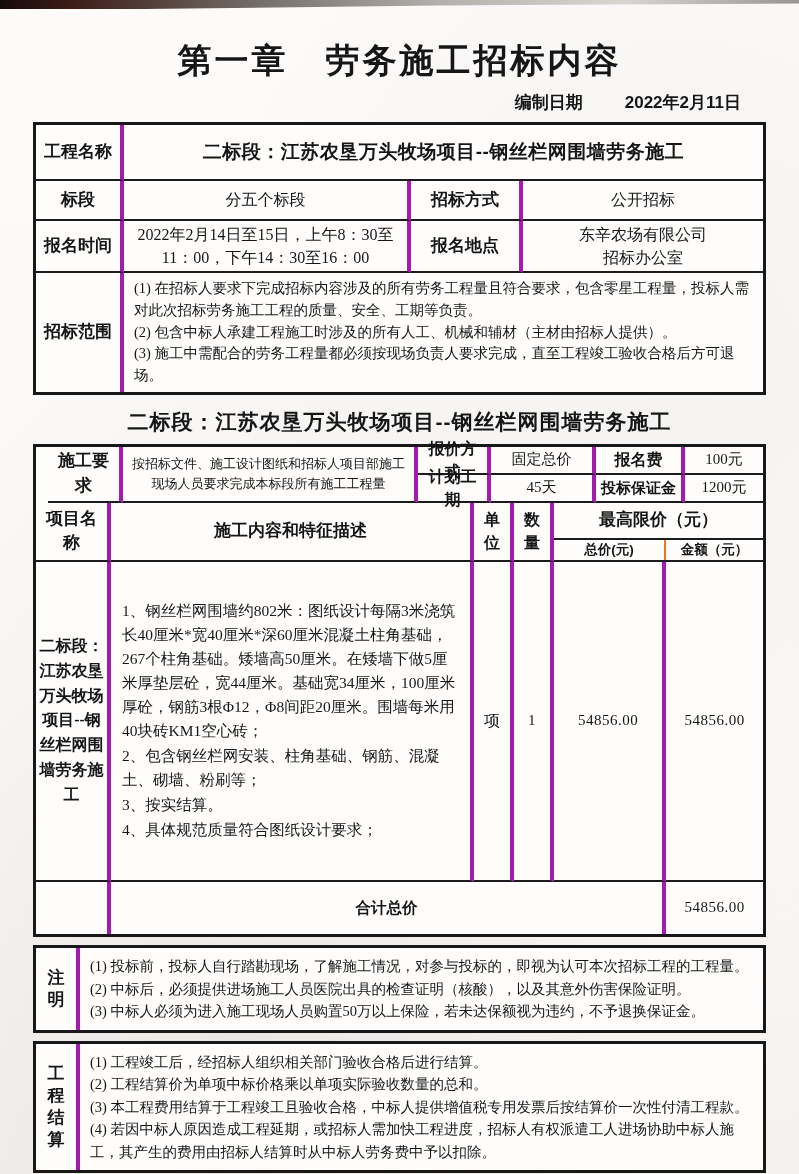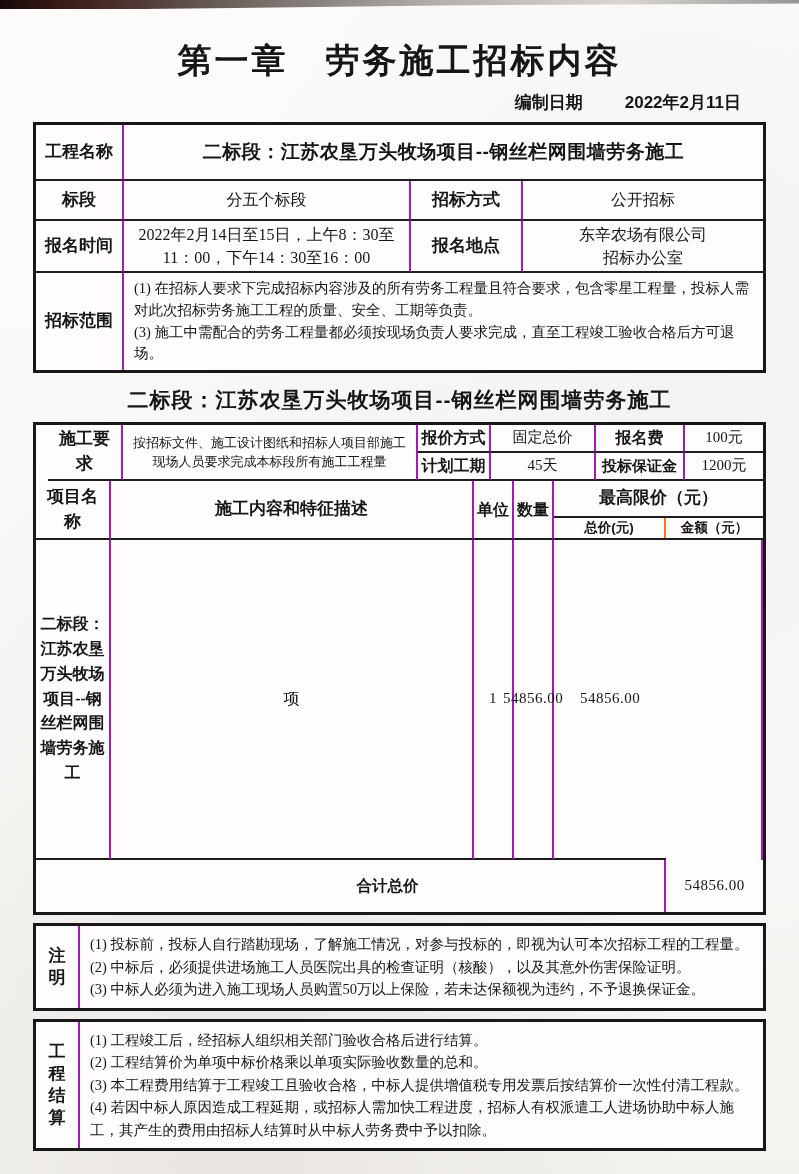--- a/index.html
+++ b/index.html
@@ -43,21 +43,21 @@
   .box {
     margin: 8px 33px 0 33px;
     border: 3px solid #181818;
     background: #fefdfc;
   }
 
   .grid { display: grid; }
   .t1 { grid-template-columns: 88px 287px 112px 1fr; grid-template-rows: 56px 40px 52px auto; }
 
   .c {
-    border-right: 2px solid #a21caf;
+    border-right: 4px solid #a21caf;
     border-bottom: 2px solid #1c1c1c;
     display: flex; align-items: center; justify-content: center;
     text-align: center;
     padding: 3px 6px;
     font-size: 16px;
     line-height: 1.45;
   }
   .lc { border-right: 0 !important; }
   .lr { border-bottom: 0 !important; }
 
@@ -137,20 +137,21 @@
 
     <div class="c lab">报名时间</div>
     <div class="c">2022年2月14日至15日，上午8：30至11：00，下午14：30至16：00</div>
     <div class="c lab">报名地点</div>
     <div class="c lc pre">东辛农场有限公司
 招标办公室</div>
 
     <div class="c lab lr">招标范围</div>
     <div class="c lc lr scope" style="grid-column:2/5">
       <div>(1) 在招标人要求下完成招标内容涉及的所有劳务工程量且符合要求，包含零星工程量，投标人需对此次招标劳务施工工程的质量、安全、工期等负责。</div>
+      <div>(2) 包含中标人承建工程施工时涉及的所有人工、机械和辅材（主材由招标人提供）。</div>
       <div>(3) 施工中需配合的劳务工程量都必须按现场负责人要求完成，直至工程竣工验收合格后方可退场。</div>
     </div>
   </div>
 
   <h2 class="subtitle">二标段：江苏农垦万头牧场项目--钢丝栏网围墙劳务施工</h2>
 
   <div class="box">
 
     <div class="grid ta">
       <div class="c lab" style="grid-row:1/3">施工要求</div>
@@ -174,20 +175,26 @@
       <div class="c lab2">数量</div>
       <div class="c lc pad0" style="grid-column:5/7">
         <div class="mp-top">最高限价（元）</div>
         <div class="mp-sub">
           <div class="mp-s1">总价(元)</div>
           <div class="mp-s2">金额（元）</div>
         </div>
       </div>
 
       <div class="c itemname">二标段：江苏农垦万头牧场项目--钢丝栏网围墙劳务施工</div>
+      <div class="c desc">
+        <div>1、钢丝栏网围墙约802米：图纸设计每隔3米浇筑长40厘米*宽40厘米*深60厘米混凝土柱角基础，267个柱角基础。矮墙高50厘米。在矮墙下做5厘米厚垫层砼，宽44厘米。基础宽34厘米，100厘米厚砼，钢筋3根Φ12，Φ8间距20厘米。围墙每米用40块砖KM1空心砖；</div>
+        <div>2、包含钢丝栏网安装、柱角基础、钢筋、混凝土、砌墙、粉刷等；</div>
+        <div>3、按实结算。</div>
+        <div>4、具体规范质量符合图纸设计要求；</div>
+      </div>
       <div class="c">项</div>
       <div class="c num">1</div>
       <div class="c num">54856.00</div>
       <div class="c lc num">54856.00</div>
 
       <div class="c lr"></div>
       <div class="c lr totlabel" style="grid-column:2/6">合计总价</div>
       <div class="c lc lr num">54856.00</div>
     </div>
   </div>

